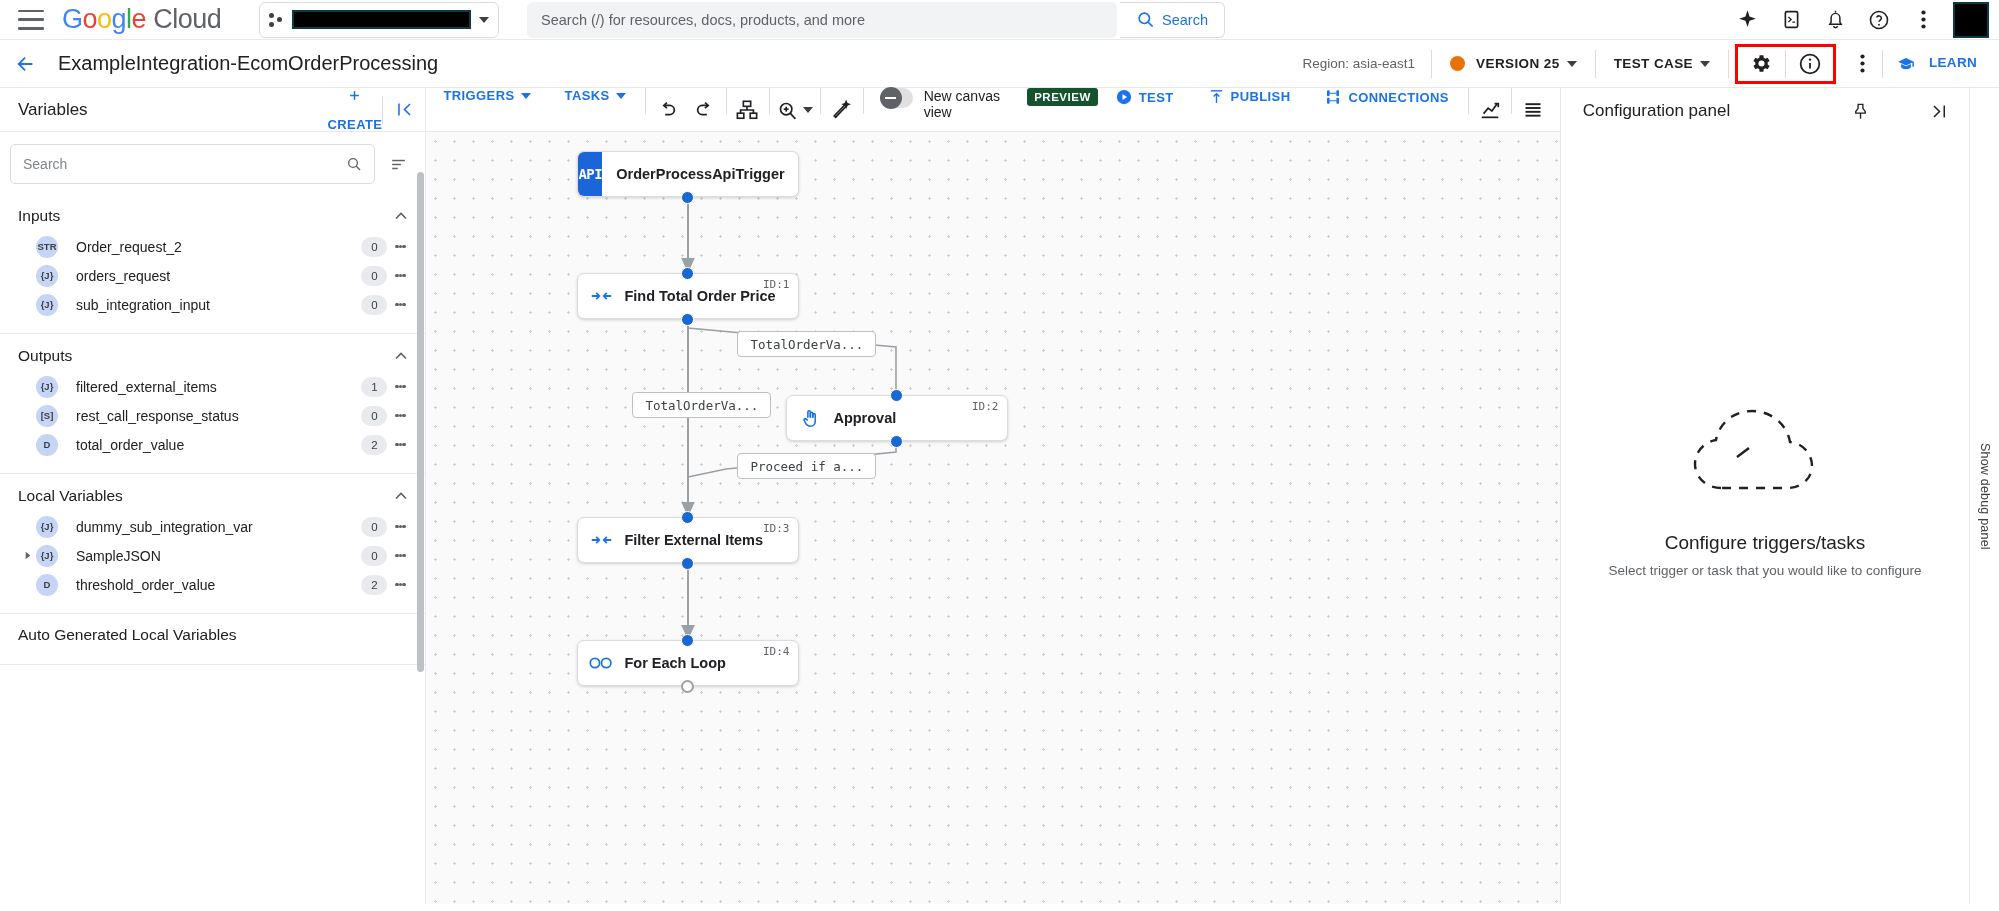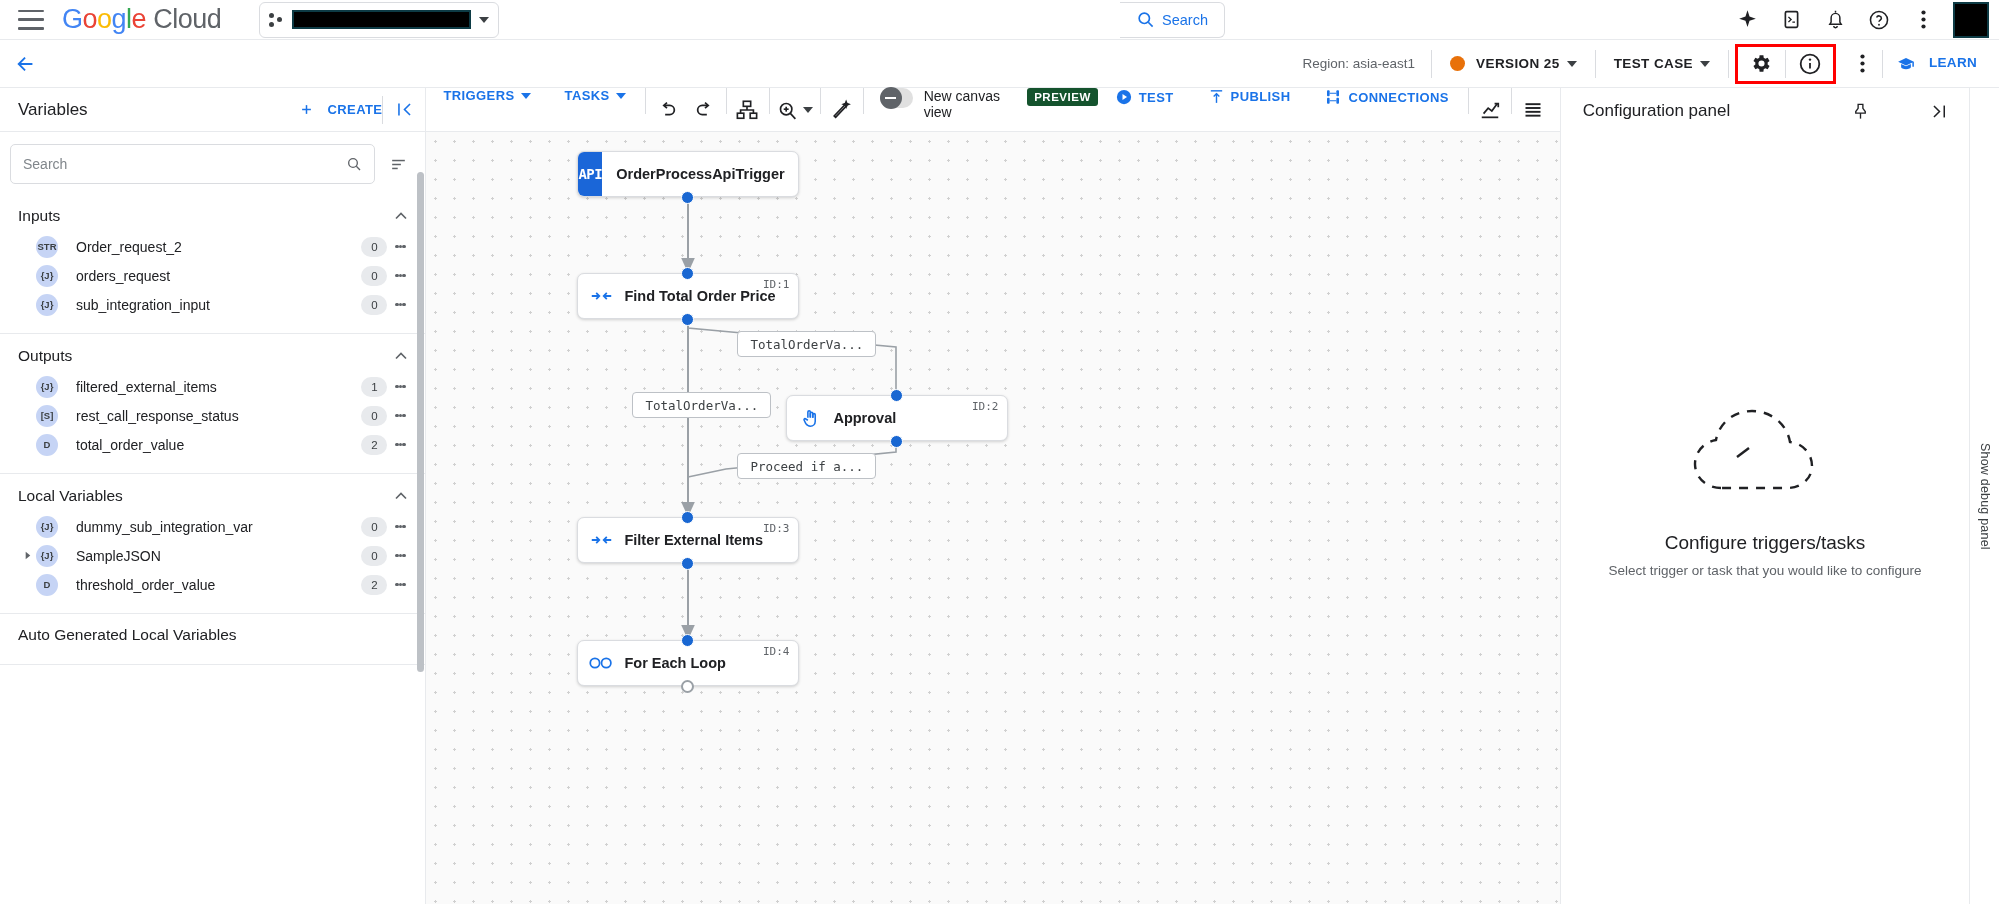--- a/index.html
+++ b/index.html
@@ -71,21 +71,21 @@
   .learnbtn { display:flex;gap:14px; color:#1a73e8; font-size:13.5px; font-weight:700;
               letter-spacing:.3px; padding:0 22px 0 14px; cursor:pointer; }
 
   
   .main { display:flex; height:calc(911px - 47px - 48px); }
 
   
   .varpanel { width:432px; border-right:1px solid #e8eaed; display:flex; flex-direction:column; background:#fff; position:relative; }
   .varhead { height:44px; display:flex; align-items:center; padding-left:18px; border-bottom:1px solid #e8eaed; }
   .varhead .vtitle { font-size:17px; flex:1; }
-  .createbtn { color:#1a73e8; font-size:13px; font-weight:700; letter-spacing:.4px; display:flex; align-items:center; gap:14px; cursor:pointer; }
+  .createbtn { color:#1a73e8; font-size:13px; font-weight:700; letter-spacing:.4px; display:flex; align-items:center; gap:14px; cursor:pointer;flex-direction:column; }
   .collapsebtn { width:42px; display:flex; align-items:center; justify-content:center; color:#1a73e8; cursor:pointer; }
   .varbody { flex:1; overflow:hidden; position:relative; }
   .searchrow { display:flex; align-items:center; padding:12px 14px 10px 10px; gap:10px; }
   .searchfield { flex:1; height:40px; border:1px solid #dadce0; border-radius:5px; display:flex; align-items:center;
                  padding:0 12px; color:#80868b; font-size:14px; cursor:text; }
   .sortbtn { width:26px; height:26px; display:flex;align-items:center;justify-content:center; cursor:pointer; }
   .group { border-bottom:1px solid #e8eaed; padding-bottom:14px; }
   .group:last-child { border-bottom:none; }
   .grouphead { display:flex; align-items:center; padding:12px 14px 6px 18px; }
   .grouphead .gt { flex:1; font-size:15.5px; font-weight:400; }
@@ -158,20 +158,23 @@
   <div class="project-chip">
     <div class="proj-dots">
         <i></i>
         <i></i>
         <i></i>
       </div>
     <div class="proj-redacted"></div>
     <div class="caret"></div>
   </div>
 
+  <div class="searchbox">
+    <span>Search (/) for resources, docs, products, and more</span>
+  </div>
   <div class="searchbtn">
     <svg width="19" height="19" viewBox="0 0 24 24" fill="none" stroke="#1a73e8" stroke-width="2.1">
         <circle cx="10.5" cy="10.5" r="6.5"></circle>
         <line x1="15.5" y1="15.5" x2="21" y2="21"></line>
       </svg>
     <span>Search</span>
   </div>
 
   <div class="topright">
     <div class="ticon">
@@ -208,20 +211,21 @@
     <div class="avatar"></div>
   </div>
 </div>
 
 <div class="titlebar">
   <div class="backarrow">
     <svg width="22" height="22" viewBox="0 0 24 24" fill="none" stroke="#1a73e8" stroke-width="2">
         <path d="M19 12H5M11 5l-7 7 7 7"></path>
       </svg>
   </div>
+  <div class="pagetitle">ExampleIntegration-EcomOrderProcessing</div>
 
   <div class="tbright">
     <div class="region">Region: asia-east1</div>
     <div class="vdivider"></div>
     <div class="versionchip">
       <div class="dot-orange"></div>
       <div class="capsbtn">
         <span>VERSION 25</span>
         <span class="caret"></span>
       </div>

